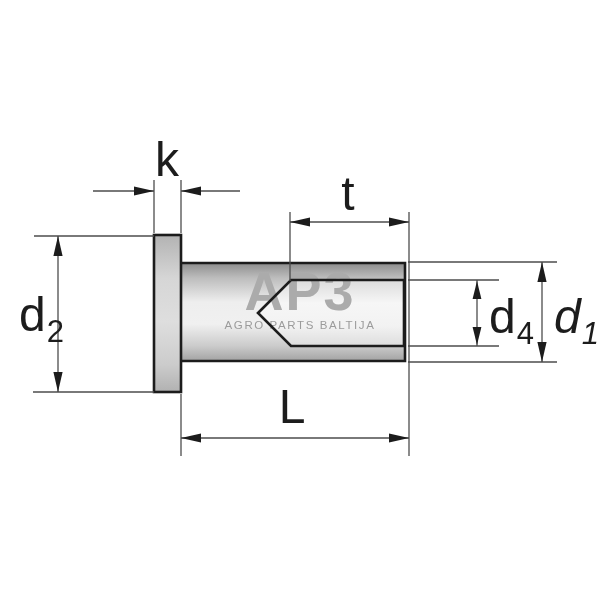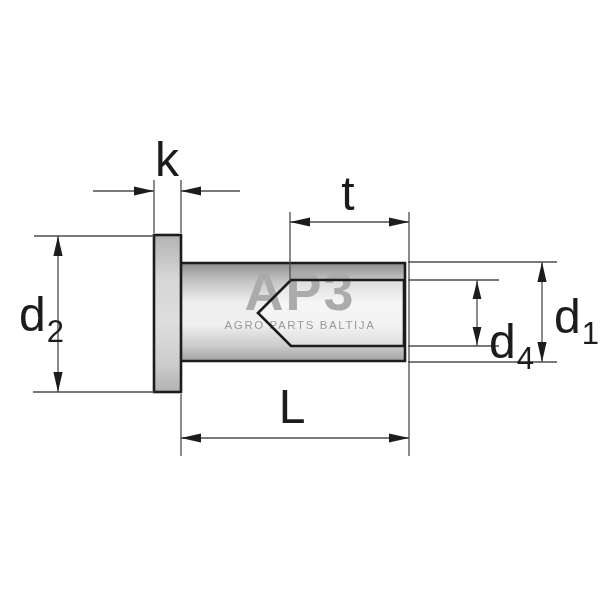--- a/index.html
+++ b/index.html
@@ -114,23 +114,23 @@
   </svg>
 
   <div class="dim-label" style="left:167px;top:160px;">k</div>
 
   <div class="dim-label" style="left:348px;top:194px;">t</div>
 
   <div class="dim-label" style="left:25px;top:315px;margin-left:16px;">
     <span>d</span><span class="dim-sub">2</span>
   </div>
 
-  <div class="dim-label" style="left:511px;top:317px;margin-top:25px;">
+  <div class="dim-label" style="left:511px;top:317px;">
     <span>d</span><span class="dim-sub">4</span>
   </div>
 
-  <div class="dim-label" style="left:576px;top:317px;">
+  <div class="dim-label" style="left:576px;top:317px;font-style:italic;">
     <span>d</span><span class="dim-sub">1</span>
   </div>
 
   <div class="dim-label" style="left:292px;top:407px;">L</div>
 
 </div>
 
 </body></html>

